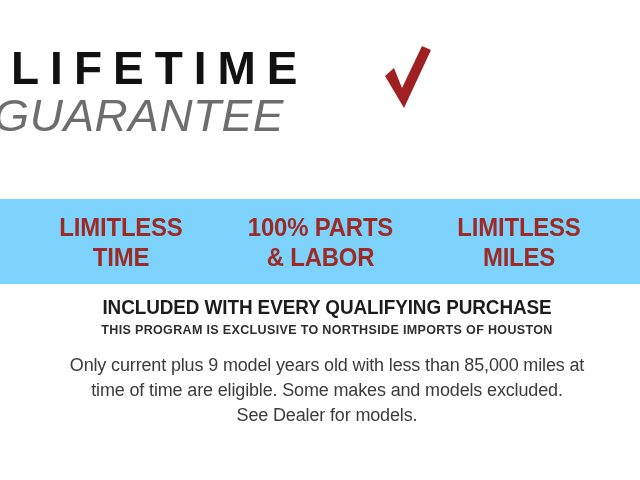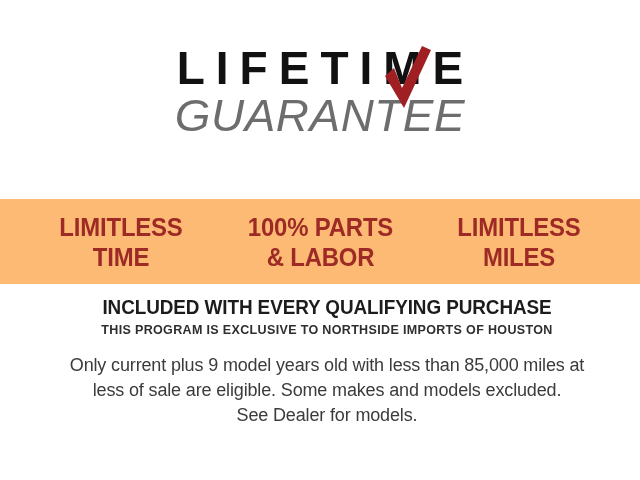--- a/index.html
+++ b/index.html
@@ -29,21 +29,21 @@
     position: absolute;
     left: 0;
     top: 44px;
     width: 640px;
     height: 120px;
   }
 
   .logo-wordmark {
     position: relative;
     width: 640px;
-    text-align: center;
+    text-align: left;
     line-height: 1;
   }
 
   .logo-lifetime {
     display: block;
     font-family: "Liberation Sans", sans-serif;
     font-weight: 700;
     font-size: 46px;
     letter-spacing: 11px;
     color: #111111;
@@ -76,21 +76,21 @@
     pointer-events: none;
   }
 
   
   .banner {
     position: absolute;
     left: 0;
     top: 199px;
     width: 640px;
     height: 85px;
-    background: #fdba74;
+    background: #7dd3fc;
     display: flex;
     align-items: center;
     justify-content: space-between;
     box-sizing: border-box;
     padding: 0 26px;
   }
 
   .banner-col {
     flex: 0 0 auto;
     text-align: center;
@@ -183,18 +183,18 @@
       <span class="l1">LIMITLESS</span>
       <span class="l2">MILES</span>
     </div>
   </div>
 
   <div class="copy">
     <p class="headline">INCLUDED WITH EVERY QUALIFYING PURCHASE</p>
     <p class="subhead">THIS PROGRAM IS EXCLUSIVE TO NORTHSIDE IMPORTS OF HOUSTON</p>
     <div class="fineprint">
       <span class="line">Only current plus 9 model years old with less than 85,000 miles at</span>
-      <span class="line">less of sale are eligible. Some makes and models excluded.</span>
+      <span class="line">time of time are eligible. Some makes and models excluded.</span>
       <span class="line">See Dealer for models.</span>
     </div>
   </div>
 
 </div>
 
 </body></html>

